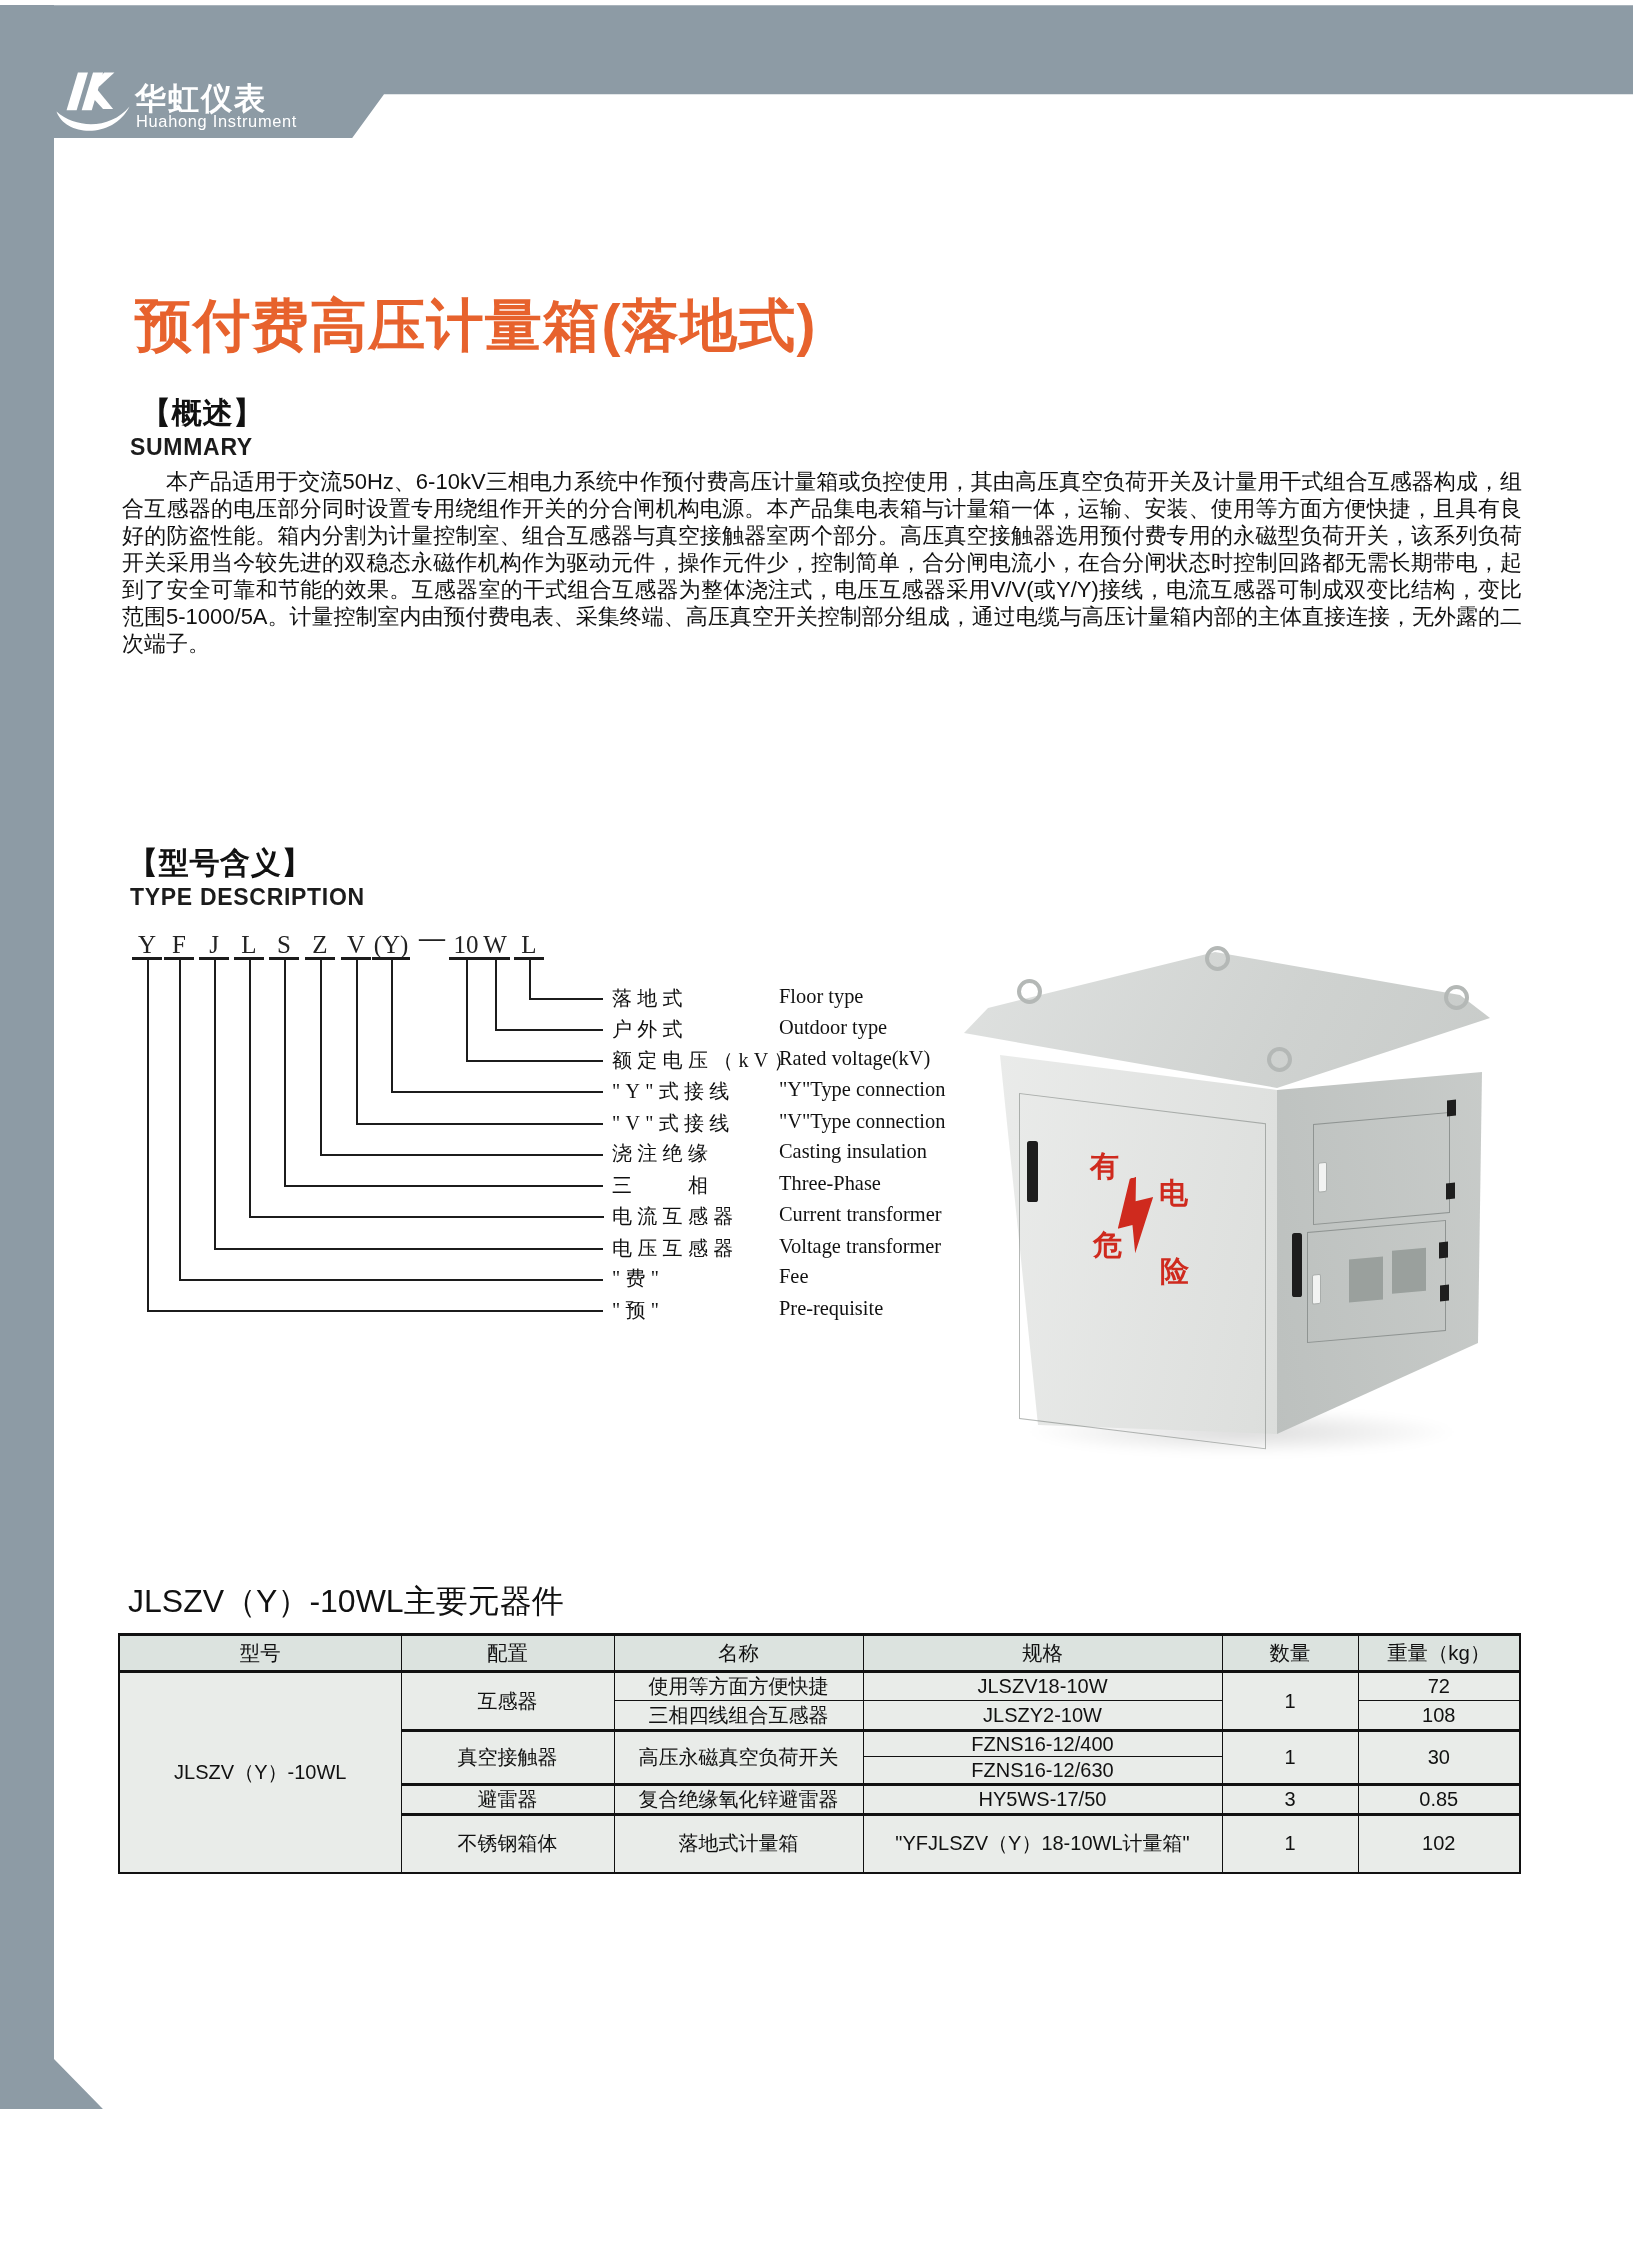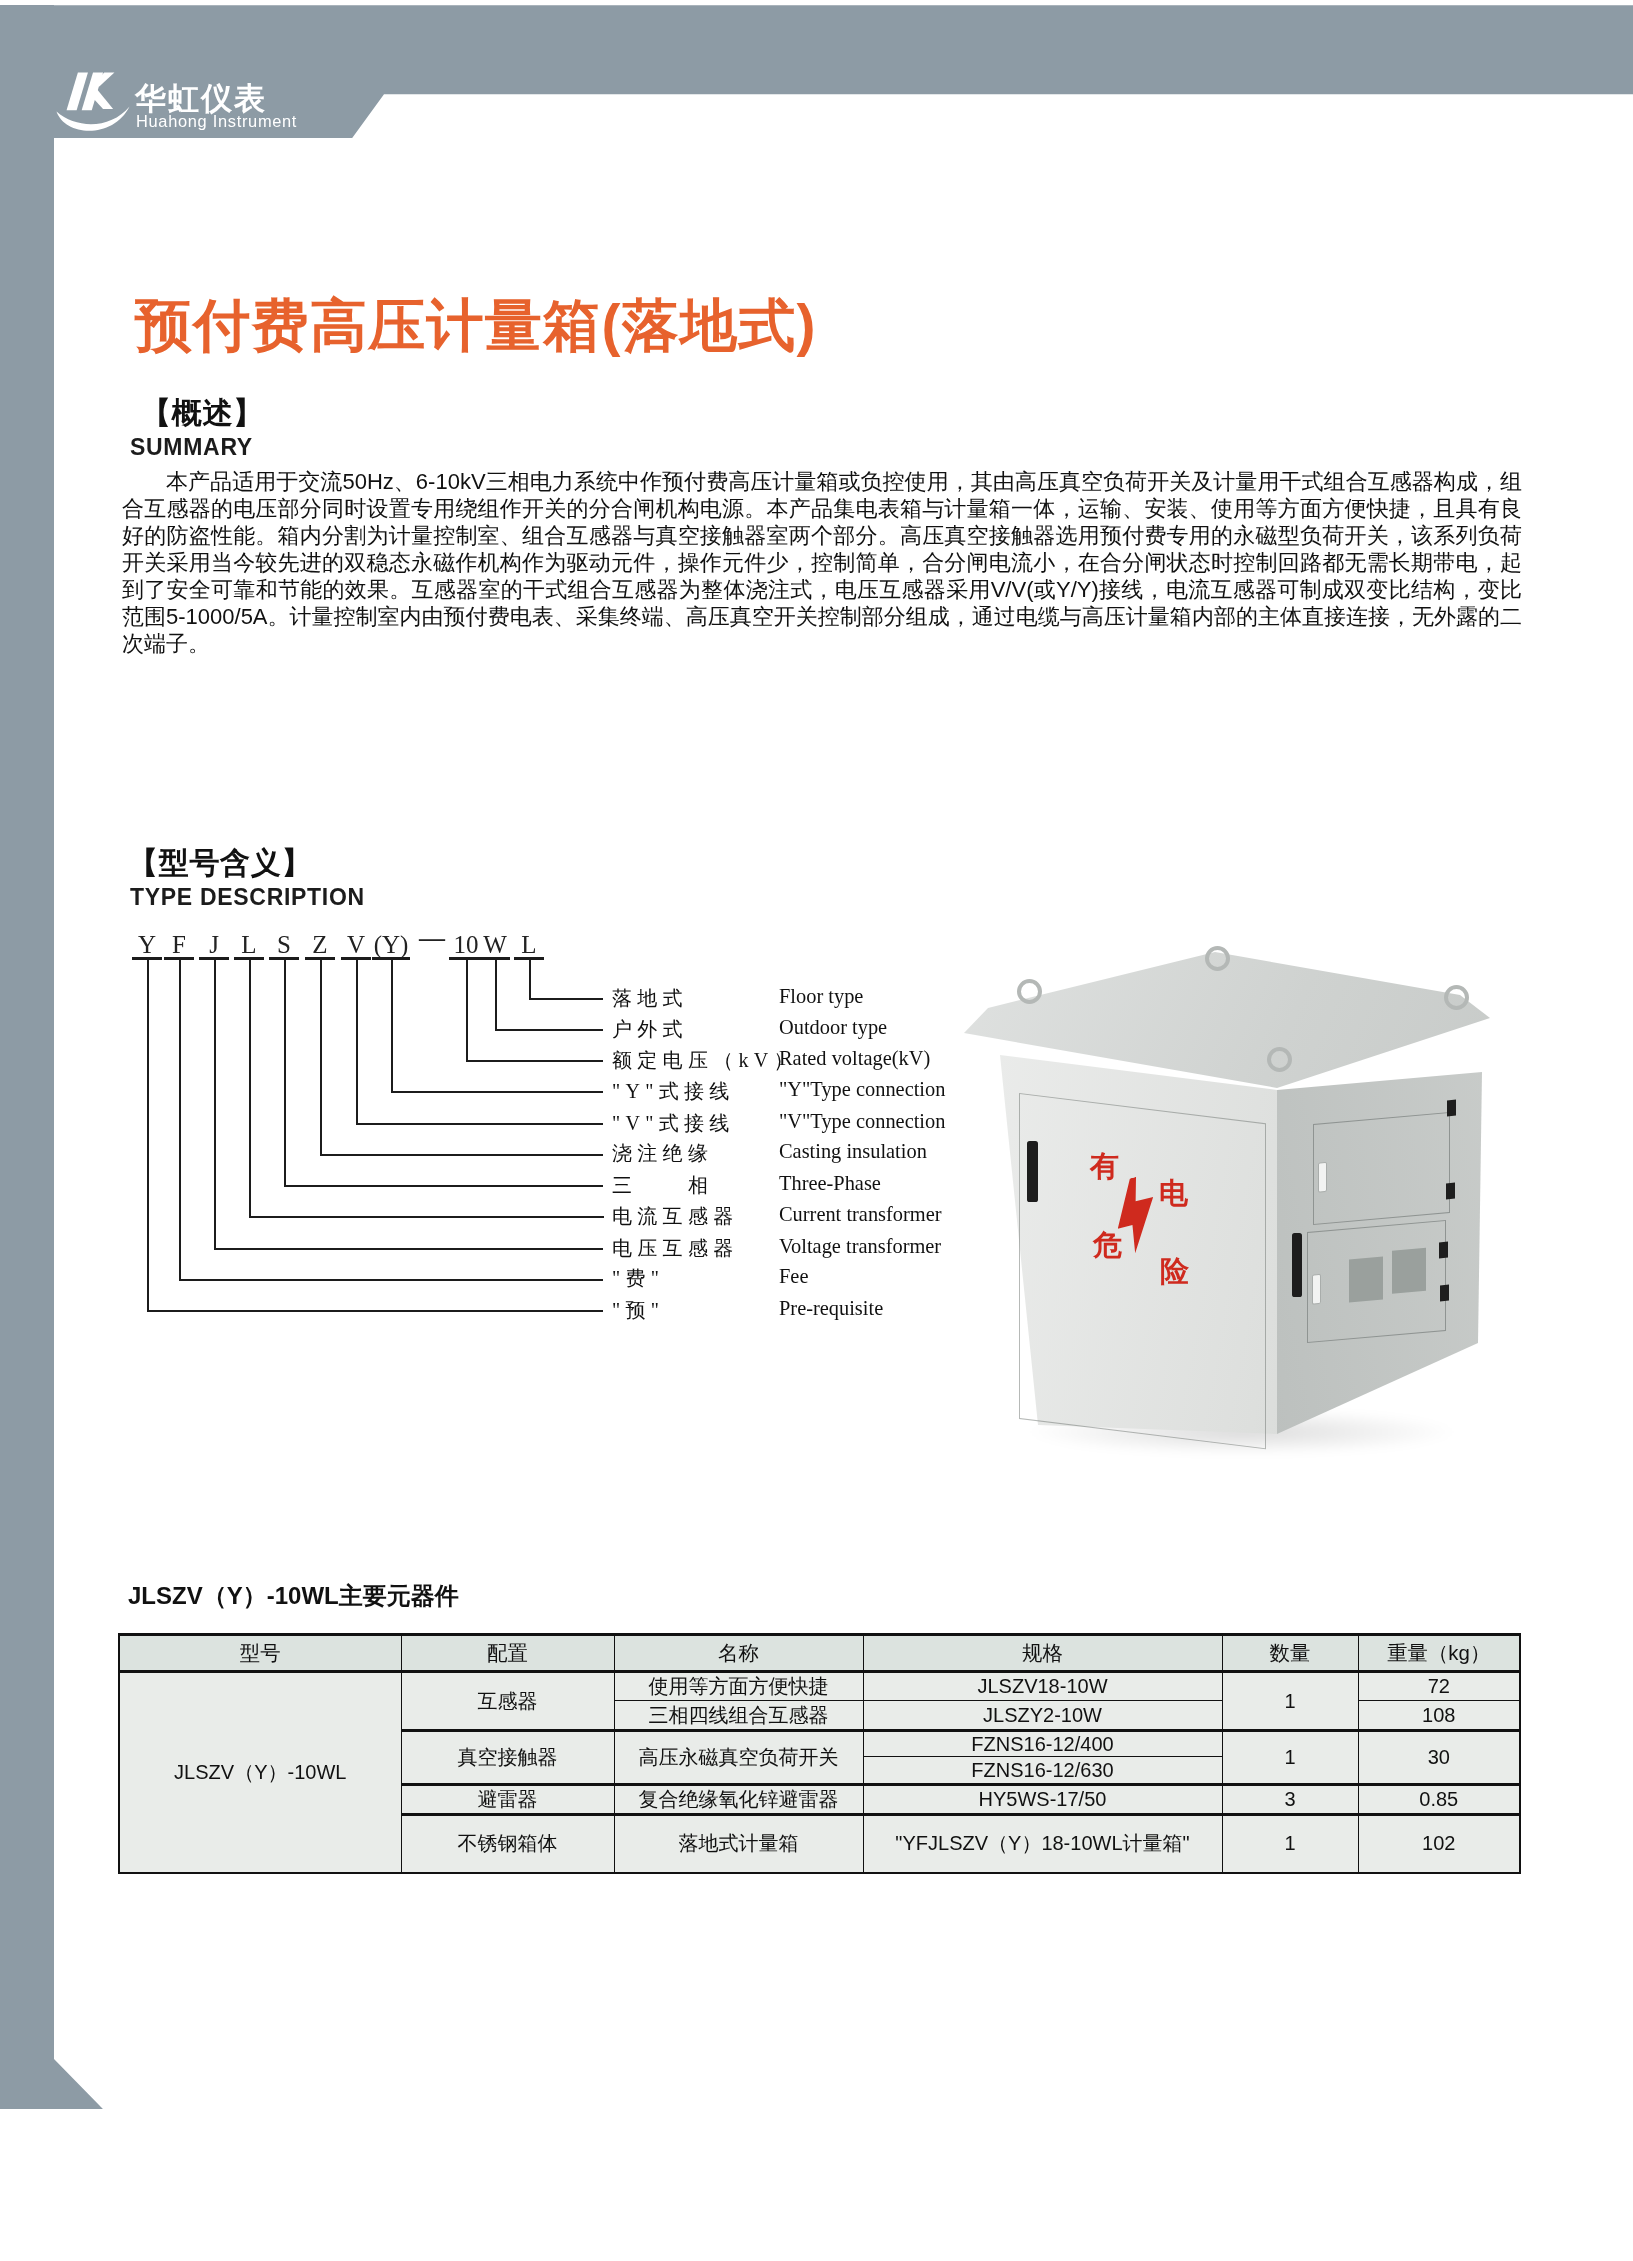--- a/index.html
+++ b/index.html
@@ -59,21 +59,21 @@
   .warn-char{position:absolute;font-size:29px;color:#cf2a1e;font-family:"Liberation Serif",serif;font-weight:bold;}
   .bolt{position:absolute;left:189px;top:282px;width:42px;height:74px;background:#cf2a1e;
       transform:rotate(-14deg);
       clip-path:polygon(57% 0,0 62%,36% 62%,26% 100%,100% 32%,57% 32%,72% 0);}
   .panel{position:absolute;border:1.3px solid #8f9492;transform:skewY(-5deg);}
   .vent{position:absolute;background:#9aa09d;}
   .tab{position:absolute;background:#1e1e1e;width:9.2px;height:16px;transform:skewY(-5deg);}
   .panel-handle{position:absolute;width:6.6px;height:28px;background:#f2f3f2;border:0.7px solid #a9adab;border-radius:2px;}
 
   
-  .tbl-title{left:128px;top:1580px;font-size:24px;font-weight:bold;color:#111;}
+  .tbl-title{left:128px;top:1580px;font-size:32px;font-weight:normal;color:#111;}
   table.parts{position:absolute;left:118px;top:1633px;width:1401px;border-collapse:collapse;
       table-layout:fixed;background:#e9ece9;font-size:20px;color:#111;}
   table.parts th{background:#dce3df;font-weight:normal;font-size:20.4px;margin-top:15px;}
   table.parts th,table.parts td{border:1.3px solid #111;text-align:center;vertical-align:middle;padding:0 4px;}
   table.parts{border:2px solid #111;border-top:3.3px solid #111;}
   .bbk{border-bottom:3.3px solid #111 !important;}
   tr.hrow{height:37px;} tr.r1{height:29px;} tr.r2{height:30px;} tr.r3{height:26px;}
   tr.r4{height:28px;} tr.r5{height:29px;} tr.r6{height:58px;}
 </style>
 </head>

